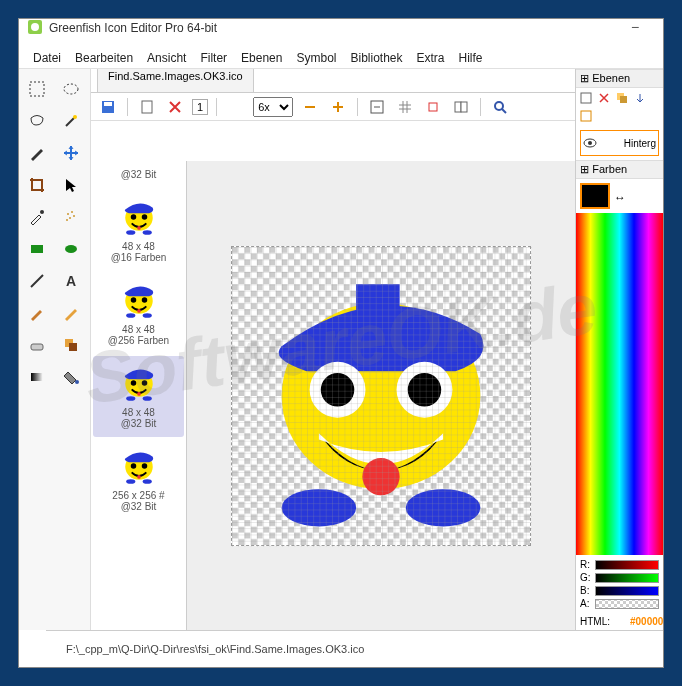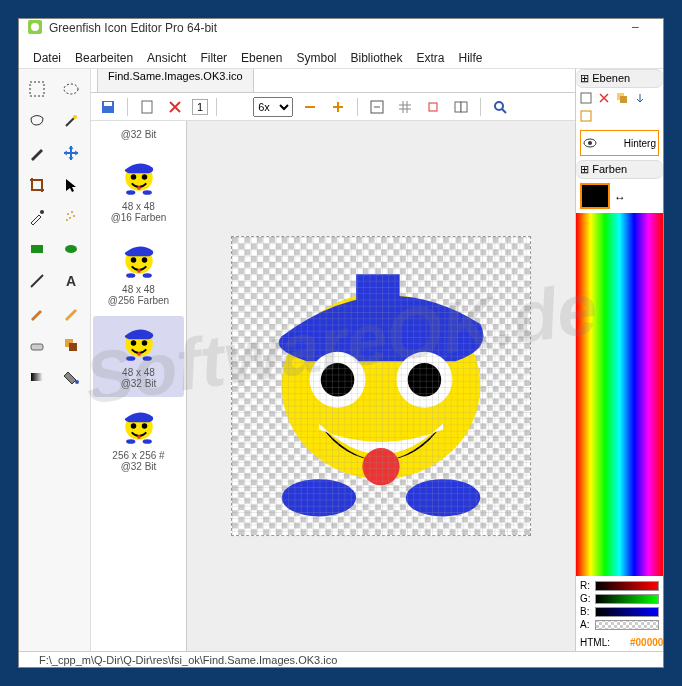--- a/index.html
+++ b/index.html
@@ -14,40 +14,40 @@
 .content { flex: 1; display: flex; overflow: hidden; }
 .toolbox { width: 72px; background: #f7f7f7; border-right: 1px solid #ddd; padding: 6px 4px; display: grid; grid-template-columns: 1fr 1fr; gap: 4px; align-content: start; }
 .toolbox .tbtn { width: 28px; height: 28px; display: flex; align-items: center; justify-content: center; border: 1px solid transparent; border-radius: 2px; }
 .center { flex: 1; display: flex; flex-direction: column; overflow: hidden; }
 .doc-tabs { height: 24px; display: flex; align-items: flex-end; padding-left: 6px; border-bottom: 1px solid #ccc; font-size: 11px; }
 .doc-tab { padding: 10px 10px; border: 1px solid #ccc; border-bottom: none; background: #f3f3f3; border-radius: 3px 3px 0 0; }
 .doc-toolbar { height: 28px; display: flex; align-items: center; padding: 0 6px; gap: 6px; border-bottom: 1px solid #ddd; }
 .doc-toolbar .ibtn { width: 22px; height: 22px; display: flex; align-items: center; justify-content: center; }
 .doc-toolbar .sep { width: 1px; height: 18px; background: #ccc; margin: 0 2px; }
 .doc-toolbar select { font-size: 11px; height: 20px; margin-left: 28px; }
-.editor-area { flex: 1; display: flex; overflow: hidden; background: #4c1d95; }
+.editor-area { flex: 1; display: flex; overflow: hidden; background: #4c1d95; margin-top: 40px; }
 .frame-list { width: 96px; background: #fff; border-right: 1px solid #ccc; overflow-y: auto; padding: 4px 2px; }
 .frame-item { text-align: center; font-size: 10px; color: #555; padding: 4px 2px 8px; border-radius: 3px; margin-bottom: 2px; }
 .frame-item.selected { background: #d8d8f0; }
 .frame-thumb { width: 44px; height: 44px; margin: 0 auto 3px; }
 .canvas-wrap { flex: 1; display: flex; align-items: center; justify-content: center; position: relative; background: #eee; }
 .canvas-grid { width: 300px; height: 300px; background: #fff; position: relative; border: 1px dashed #999; }
 .panels { width: 88px; display: flex; flex-direction: column; border-left: 1px solid #ccc; overflow: hidden; }
-.panel-head { font-size: 11px; padding: 2px 4px; background: #f0f0f0; border-bottom: 1px solid #ddd; border-top: 1px solid #ddd; border-radius: 7px; }
+.panel-head { font-size: 11px; padding: 2px 4px; background: #f0f0f0; border-bottom: 1px solid #ddd; border-top: 1px solid #ddd; }
 .layers-body { padding: 4px; display: flex; flex-direction: column; gap: 4px; font-size: 10px; }
 .layer-row { display: flex; align-items: center; gap: 12px; border: 1px solid #ff8c00; padding: 2px; }
 .fg-swatch { width: 30px; height: 26px; background: #000; border: 2px solid #ff8c00; margin: 4px; }
 .color-picker { flex: 1; width: 100%; background: linear-gradient(to right, #f00, #ff0, #0f0, #0ff, #00f, #f0f, #f00); min-height: 110px; }
 .sliders { padding: 2px 4px; font-size: 10px; }
 .sliders .srow { display: flex; align-items: center; gap: 3px; margin: 2px 0; }
 .sliders .srow .lab { width: 12px; }
 .sliders .srow .bar { flex: 1; height: 10px; border: 1px solid #999; }
 .html-row { display: flex; align-items: center; gap: 20px; font-size: 10px; padding: 3px 4px; }
 .html-row .val { color: #ff8c00; font-weight: bold; }
-.statusbar { height: 16px; border-top: 1px solid #ccc; font-size: 11px; color: #444; padding: 2px 20px; display: flex; align-items: center; }
+.statusbar { height: 37px; border-top: 1px solid #ccc; font-size: 11px; color: #444; padding: 2px 20px; display: flex; align-items: center; margin-left: 27px; }
 svg { display: block; }
 .watermark { position: absolute; left: 50%; top: 50%; transform: translate(-50%, -50%) rotate(-8deg); font-size: 72px; font-weight: bold; color: rgba(120,120,120,0.18); white-space: nowrap; pointer-events: none; font-style: italic; }
 .layer-tools { display:flex; gap:2px; padding:2px; flex-wrap:wrap; }
 .layer-tools .lt { width:16px; height:16px; display:flex; align-items:center; justify-content:center; }
 </style>
 </head>
 <body>
 
 <div class="window">
 

